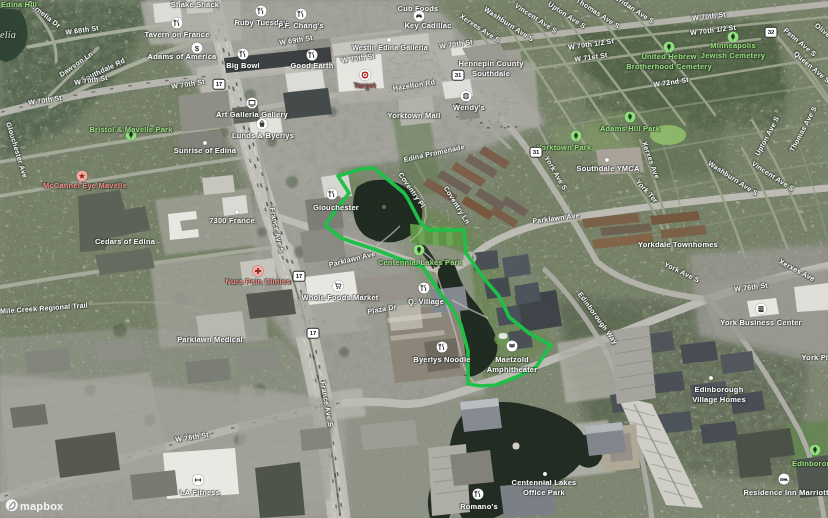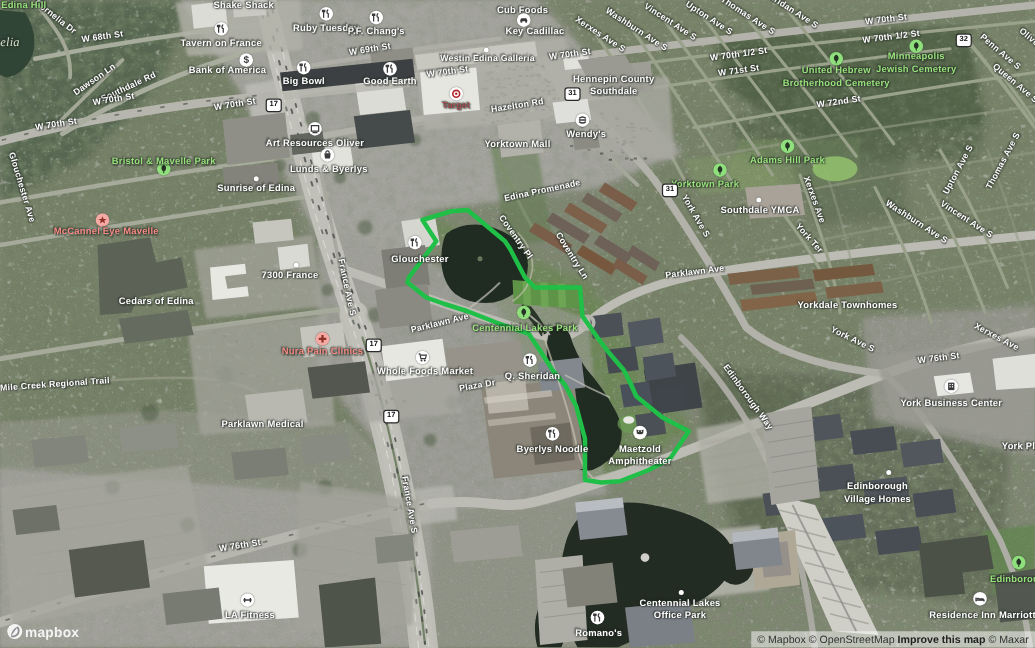--- a/index.html
+++ b/index.html
@@ -926,21 +926,21 @@
     </div>
 
 <div class="lbl" style="left:428px;top:25px">Key Cadillac</div>
 
 <div class="ico" style="left:197px;top:48px">
       <svg viewBox="0 0 11 11">
         <text x="5.5" y="8.2" font-size="8" font-weight="bold" fill="#3a3a3a" text-anchor="middle" font-family="Liberation Sans">$</text>
       </svg>
     </div>
 
-<div class="lbl" style="left:182px;top:56px">Bank of America</div>
+<div class="lbl" style="left:182px;top:56px">Adams of America</div>
 
 <div class="ico" style="left:243px;top:54px">
       <svg viewBox="0 0 11 11">
         <path d="M3.4,2.3 V8.6 M2.5,2.3 V4.3 M4.3,2.3 V4.3 M7.1,2.3 C6.3,2.3 6.1,3.6 6.1,4.3 C6.1,5.1 6.6,5.4 7.1,5.4 V8.6" stroke="#3a3a3a" stroke-width="1" fill="none"></path>
       </svg>
     </div>
 
 <div class="lbl" style="left:243px;top:65px">Big Bowl</div>
 
 <div class="ico" style="left:312px;top:55px">
@@ -957,21 +957,21 @@
 
 <div class="lbl ctr" style="left:491px;top:68px">Hennepin County<br>Southdale</div>
 
 <div class="ico" style="left:252px;top:103px">
       <svg viewBox="0 0 11 11">
         <rect x="2.6" y="3" width="5.8" height="4.4" fill="none" stroke="#3a3a3a" stroke-width="1"></rect>
         <path d="M3.5,8.6 L7.5,8.6" stroke="#3a3a3a" stroke-width=".9"></path>
       </svg>
     </div>
 
-<div class="lbl" style="left:252px;top:114px">Art Resources Oliver</div>
+<div class="lbl" style="left:252px;top:114px">Art Galleria Gallery</div>
 
 <div class="ico" style="left:262px;top:124px">
       <svg viewBox="0 0 11 11">
         <path d="M3,4 H8 L7.5,8.3 H3.5 Z" fill="#3a3a3a"></path>
         <path d="M4.2,4 V3.3 Q4.2,2.2 5.5,2.2 Q6.8,2.2 6.8,3.3 V4" stroke="#3a3a3a" stroke-width=".9" fill="none"></path>
       </svg>
     </div>
 
 <div class="lbl" style="left:263px;top:135px">Lunds &amp; Byerlys</div>
 
@@ -1092,21 +1092,21 @@
     </div>
 
 <div class="lbl grn" style="left:420px;top:262px">Centennial Lakes Park</div>
 
 <div class="ico" style="left:424px;top:288px">
       <svg viewBox="0 0 11 11">
         <path d="M3.4,2.3 V8.6 M2.5,2.3 V4.3 M4.3,2.3 V4.3 M7.1,2.3 C6.3,2.3 6.1,3.6 6.1,4.3 C6.1,5.1 6.6,5.4 7.1,5.4 V8.6" stroke="#3a3a3a" stroke-width="1" fill="none"></path>
       </svg>
     </div>
 
-<div class="lbl" style="left:426px;top:301px">Q. Sheridan</div>
+<div class="lbl" style="left:426px;top:301px">Q. Village</div>
 
 <div class="ico" style="left:442px;top:347px">
       <svg viewBox="0 0 11 11">
         <path d="M3.4,2.3 V8.6 M2.5,2.3 V4.3 M4.3,2.3 V4.3 M7.1,2.3 C6.3,2.3 6.1,3.6 6.1,4.3 C6.1,5.1 6.6,5.4 7.1,5.4 V8.6" stroke="#3a3a3a" stroke-width="1" fill="none"></path>
       </svg>
     </div>
 
 <div class="lbl" style="left:442px;top:359px">Byerlys Noodle</div>
 
 <div class="ico" style="left:512px;top:346px">
@@ -1130,21 +1130,21 @@
         <rect x="6" y="5.4" width="1" height="1" fill="#fff"></rect>
       </svg>
     </div>
 
 <div class="lbl" style="left:761px;top:322px">York Business Center</div>
 
 <div class="lbl" style="left:817px;top:357px">York Pla</div>
 
 <div class="dot" style="left:711px;top:378px"></div>
 
-<div class="lbl ctr" style="left:702px;top:394px">Edinborough<br>Village Homes</div>
+<div class="lbl ctr" style="left:719px;top:394px">Edinborough<br>Village Homes</div>
 
 <div class="dot" style="left:545px;top:474px"></div>
 
 <div class="lbl ctr" style="left:544px;top:487px">Centennial Lakes<br>Office Park</div>
 
 <div class="ico" style="left:784px;top:479px">
       <svg viewBox="0 0 11 11">
         <path d="M2.3,7.6 V4.4 M2.3,6.6 H8.7 V7.6 M3,5.6 Q4.4,4.8 5,5.8" stroke="#3a3a3a" stroke-width="1" fill="none"></path>
         <path d="M4.9,5 H8.2 Q8.7,5.3 8.7,6.6 H4.9 Z" fill="#3a3a3a"></path>
       </svg>
@@ -1182,14 +1182,13 @@
 
 <div style="position:absolute;left:5px;top:498px;opacity:.88">
 <svg width="62" height="15" viewBox="0 0 62 15">
         <circle cx="6.8" cy="7.2" r="6" fill="#fff"></circle>
         <path d="M9.3,3.2 C10.9,4.9 11.2,7.6 9.5,9.9 C7.6,11.9 4.9,12 3.9,11.5 C3.6,9.6 4.3,7.2 6.3,5.2 C7.2,4.3 8.3,3.5 9.3,3.2 Z" fill="#8a8d8f"></path>
         <path d="M8.5,4.4 C9.6,5.8 9.6,7.8 8.2,9.2 C6.8,10.6 4.8,10.6 4.1,10.3" fill="#fff"></path>
         <text x="15" y="11.6" font-family="Liberation Sans" font-size="11" font-weight="bold" fill="#fff" letter-spacing=".2">mapbox</text>
       </svg>
 </div>
 
-<div style="position:absolute;right:0;bottom:0;height:13px;background:rgba(255,255,255,.5);color:#333;font-size:8.5px;line-height:13px;padding:0 5px;white-space:nowrap">© Mapbox © OpenStreetMap <span style="font-weight:bold;color:#222">Improve this map</span> © Maxar</div>
 </div>
 
 </body></html>

